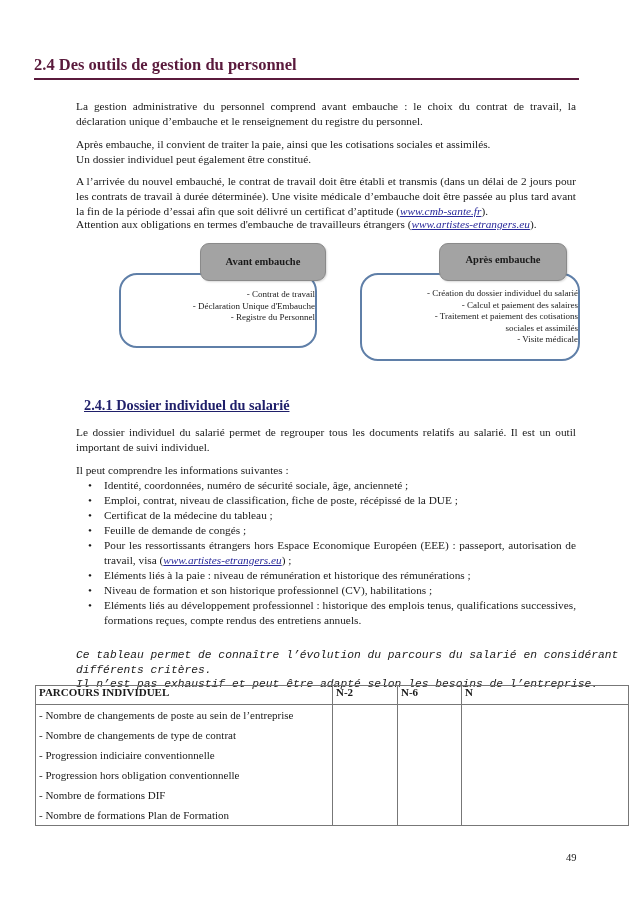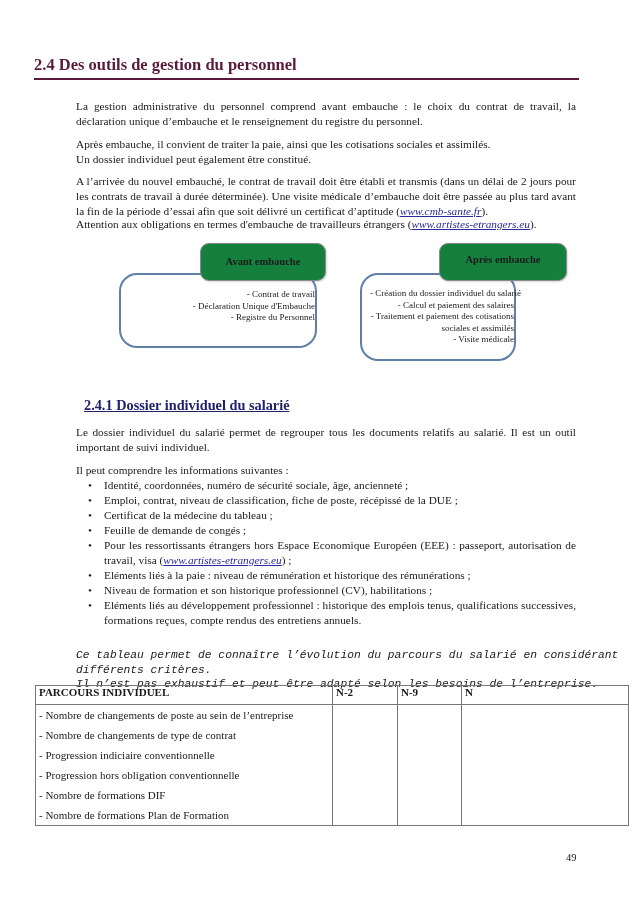--- a/index.html
+++ b/index.html
@@ -2,21 +2,21 @@
 <html><head>
 <meta charset="utf-8">
 <style>
   html, body { margin: 0; padding: 0; background: #ffffff; }
   body { width: 638px; height: 903px; position: relative; overflow: hidden;
          font-family: "Liberation Serif", "DejaVu Serif", serif; color: #1a1a1a; }
   .h2 { position: absolute; left: 34px; top: 55px; width: 545px; font-size: 16.5px;
         font-weight: bold; color: #5a1a3c; padding-bottom: 3px; border-bottom: 2px solid #5a1a3c; }
   .p { position: absolute; left: 76px; width: 500px; font-size: 11.3px; line-height: 15px; text-align: justify; }
   .p a { color: #2a2a9a; font-style: italic; text-decoration: underline; }
-  .tab { position: absolute; background: #15803d; border: 1.5px solid #8a8a8a; border-radius: 9px;
+  .tab { position: absolute; background: #a3a3a3; border: 1.5px solid #8a8a8a; border-radius: 9px;
          font-size: 10.5px; font-weight: bold; text-align: center; box-shadow: 1px 1px 2px rgba(0,0,0,0.15); }
   .box { position: absolute; background: #fff; border: 2px solid #5f7fa8; border-radius: 18px;
          font-size: 9px; line-height: 11.5px; box-sizing: border-box; }
   .box div { white-space: nowrap; text-align: right; }
   .h3 { position: absolute; left: 84px; top: 397px; font-size: 14.3px; font-weight: bold;
         color: #1f1f6a; text-decoration: underline; }
   ul.bul { position: absolute; left: 76px; top: 478px; width: 500px; margin: 0; padding: 0; list-style: none;
            font-size: 11.3px; line-height: 15px; }
   ul.bul li { position: relative; padding-left: 28px; text-align: justify; }
   ul.bul li .dot { position: absolute; left: 12px; top: 0; }
@@ -43,21 +43,21 @@
 
 <div class="box" style="left:119px; top:273px; width:198px; height:75px; padding:14px 0 0 12px;">
   <div>- Contrat de travail</div>
   <div>- Déclaration Unique d'Embauche</div>
   <div>- Registre du Personnel</div>
 </div>
 <div class="tab" style="left:200px; top:243px; width:124px; height:36px; line-height:36px;">
   <span>Avant embauche</span>
 </div>
 
-<div class="box" style="left:360px; top:273px; width:156px; height:88px; padding:13px 0 0 8px;">
+<div class="box" style="left:360px; top:273px; width:220px; height:88px; padding:13px 0 0 8px;">
   <div>- Création du dossier individuel du salarié</div>
   <div>- Calcul et paiement des salaires</div>
   <div>- Traitement et paiement des cotisations</div>
   <div>sociales et assimilés</div>
   <div>- Visite médicale</div>
 </div>
 <div class="tab" style="left:439px; top:243px; width:126px; height:36px; line-height:32px;">
   <span>Après embauche</span>
 </div>
 
@@ -80,21 +80,21 @@
 <div class="ital">
   <div>Ce tableau permet de connaître l’évolution du parcours du salarié en considérant différents critères.</div>
   <div>Il n’est pas exhaustif et peut être adapté selon les besoins de l’entreprise.</div>
 </div>
 
 <table class="tbl">
   <tbody>
       <tr>
     <th style="width:290px;">PARCOURS INDIVIDUEL</th>
     <th style="width:58px;">N-2</th>
-    <th style="width:57px;">N-9</th>
+    <th style="width:57px;">N-6</th>
     <th>N</th>
   </tr>
   <tr>
     <td class="lines">
       <div>- Nombre de changements de poste au sein de l’entreprise</div>
       <div>- Nombre de changements de type de contrat</div>
       <div>- Progression indiciaire conventionnelle</div>
       <div>- Progression hors obligation conventionnelle</div>
       <div>- Nombre de formations DIF</div>
       <div>- Nombre de formations Plan de Formation</div>

